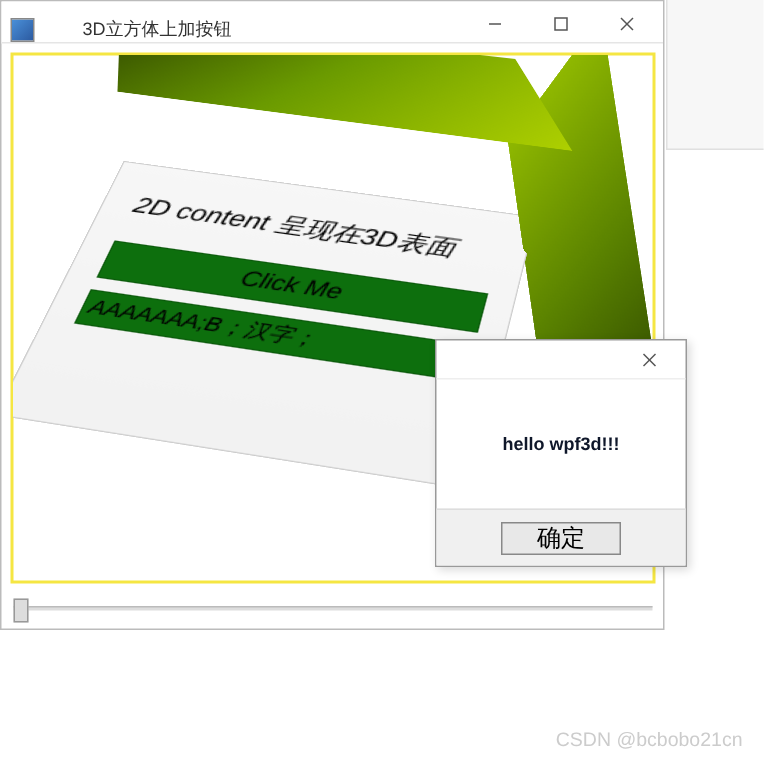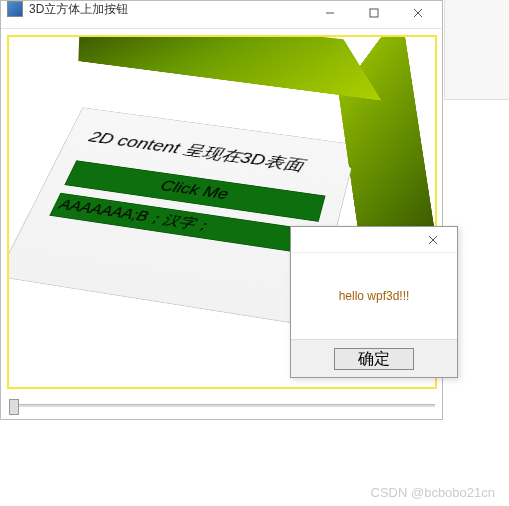--- a/index.html
+++ b/index.html
@@ -17,22 +17,23 @@
       width: 443px;
       height: 420px;
       border: 1px solid #bbb;
       background: #fff;
     }
     .titlebar {
       height: 28px;
       background: #fff;
       border-bottom: 1px solid #e5e5e5;
       display: flex;
-      align-items: flex-start;
+      align-items: flex-end;
       padding: 0 2px 0 6px;
+      gap: 26px;
     }
     .title-icon {
       width: 16px;
       height: 16px;
       background: linear-gradient(135deg, #4a90d9, #2c5aa0);
       border: 1px solid #888;
       margin-right: 6px;
     }
     .title-text {
       flex: 1;
@@ -179,21 +180,22 @@
       align-items: center;
       justify-content: center;
       color: #555;
     }
     .dialog-body {
       height: 86px;
       display: flex;
       align-items: center;
       justify-content: center;
       font-size: 12px;
-      color: #a16207;
+      color: #0f172a;
+      font-weight: bold;
     }
     .dialog-footer {
       height: 38px;
       background: #f0f0f0;
       border-top: 1px solid #ddd;
       display: flex;
       align-items: center;
       justify-content: center;
     }
     .dialog-ok {

